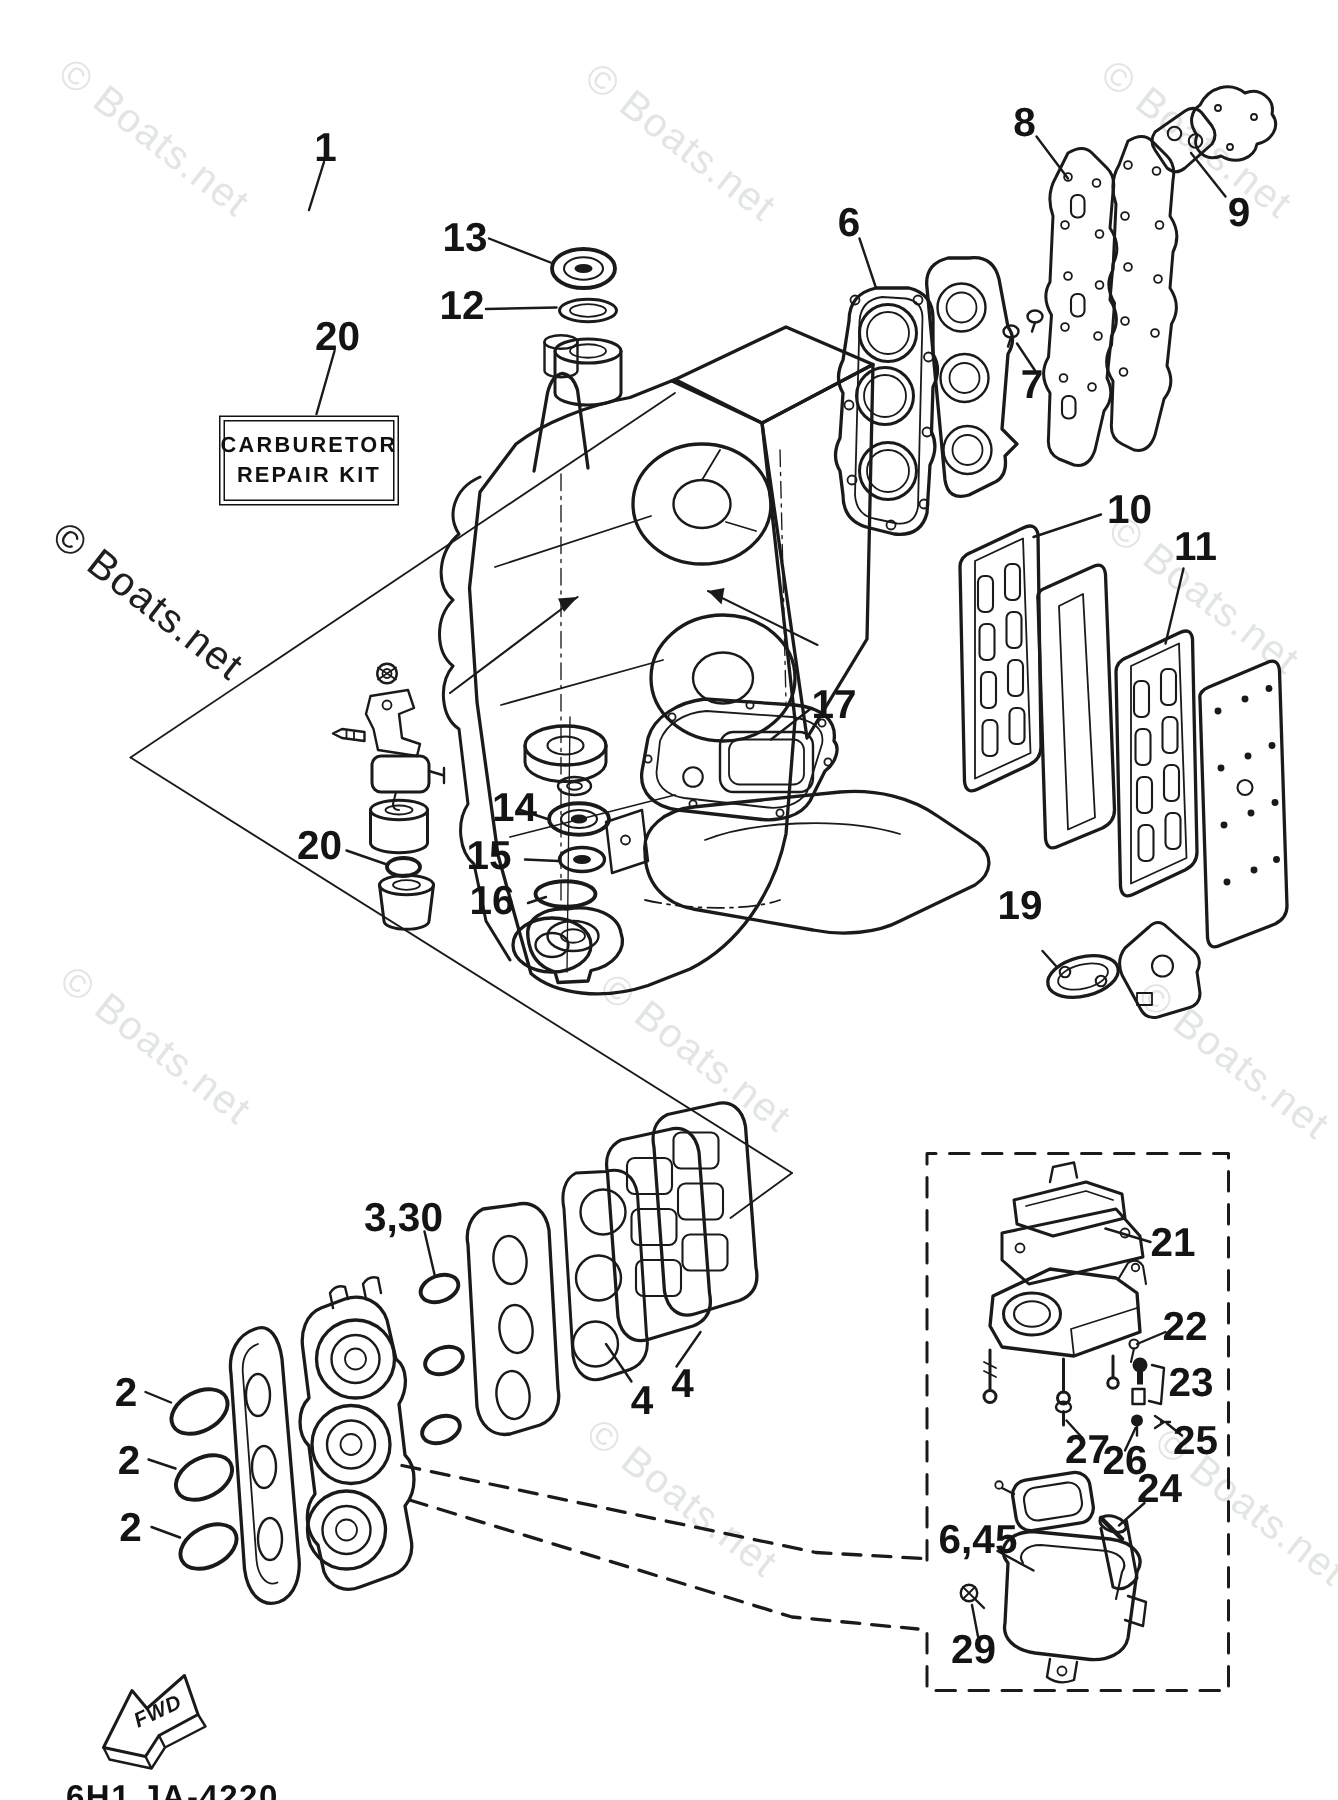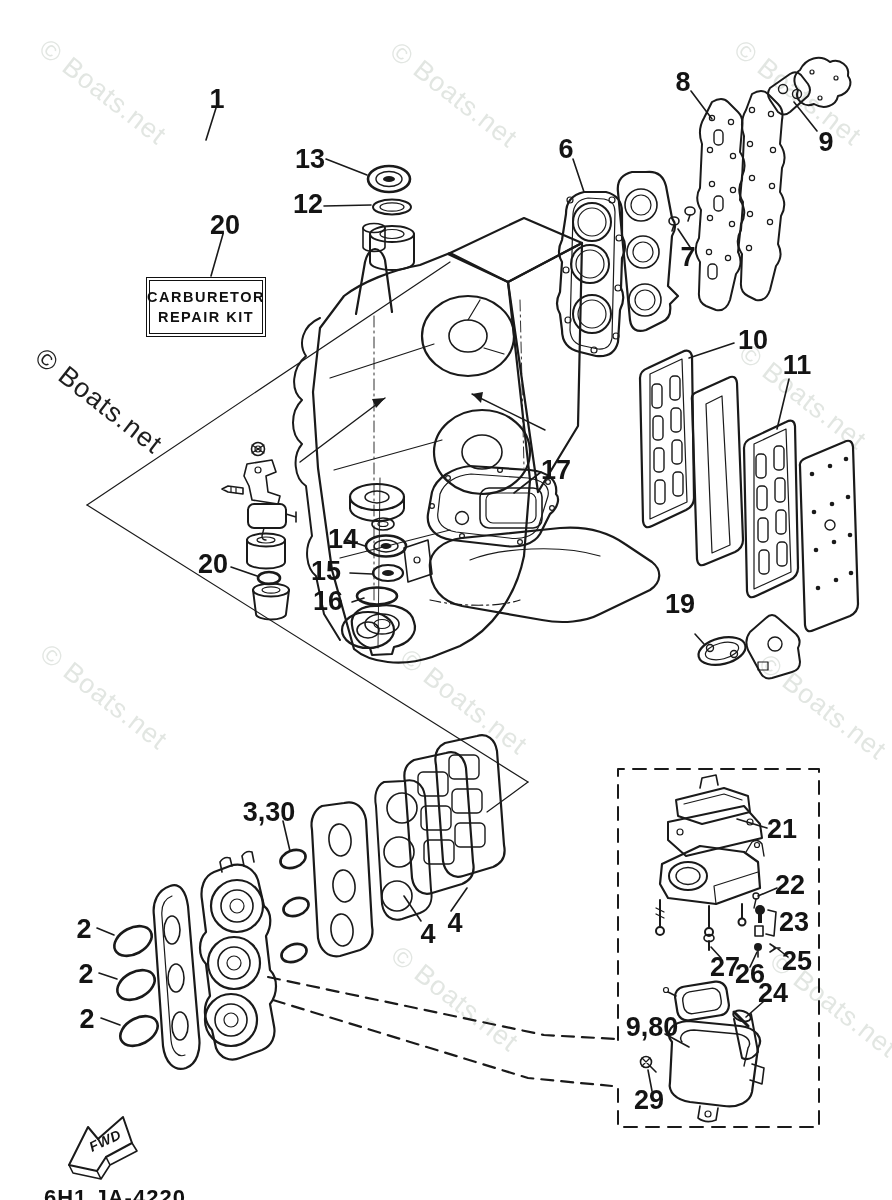--- a/index.html
+++ b/index.html
@@ -503,18 +503,18 @@
       <div class="callout" style="left: 87px; top: 1019px;">2</div>
       <div class="callout" style="left: 428px; top: 934px;">4</div>
       <div class="callout" style="left: 455px; top: 923px;">4</div>
       <div class="callout" style="left: 782px; top: 829px;">21</div>
       <div class="callout" style="left: 790px; top: 885px;">22</div>
       <div class="callout" style="left: 794px; top: 922px;">23</div>
       <div class="callout" style="left: 797px; top: 961px;">25</div>
       <div class="callout" style="left: 725px; top: 967px;">27</div>
       <div class="callout" style="left: 750px; top: 974px;">26</div>
       <div class="callout" style="left: 773px; top: 993px;">24</div>
-      <div class="callout" style="left: 652px; top: 1027px;">9,80</div>
+      <div class="callout" style="left: 652px; top: 1027px;">6,45</div>
       <div class="callout" style="left: 649px; top: 1100px;">29</div>
     </div>
 
   <div class="part-code">6H1 JA-4220</div>
 </div>
 
 </body></html>

